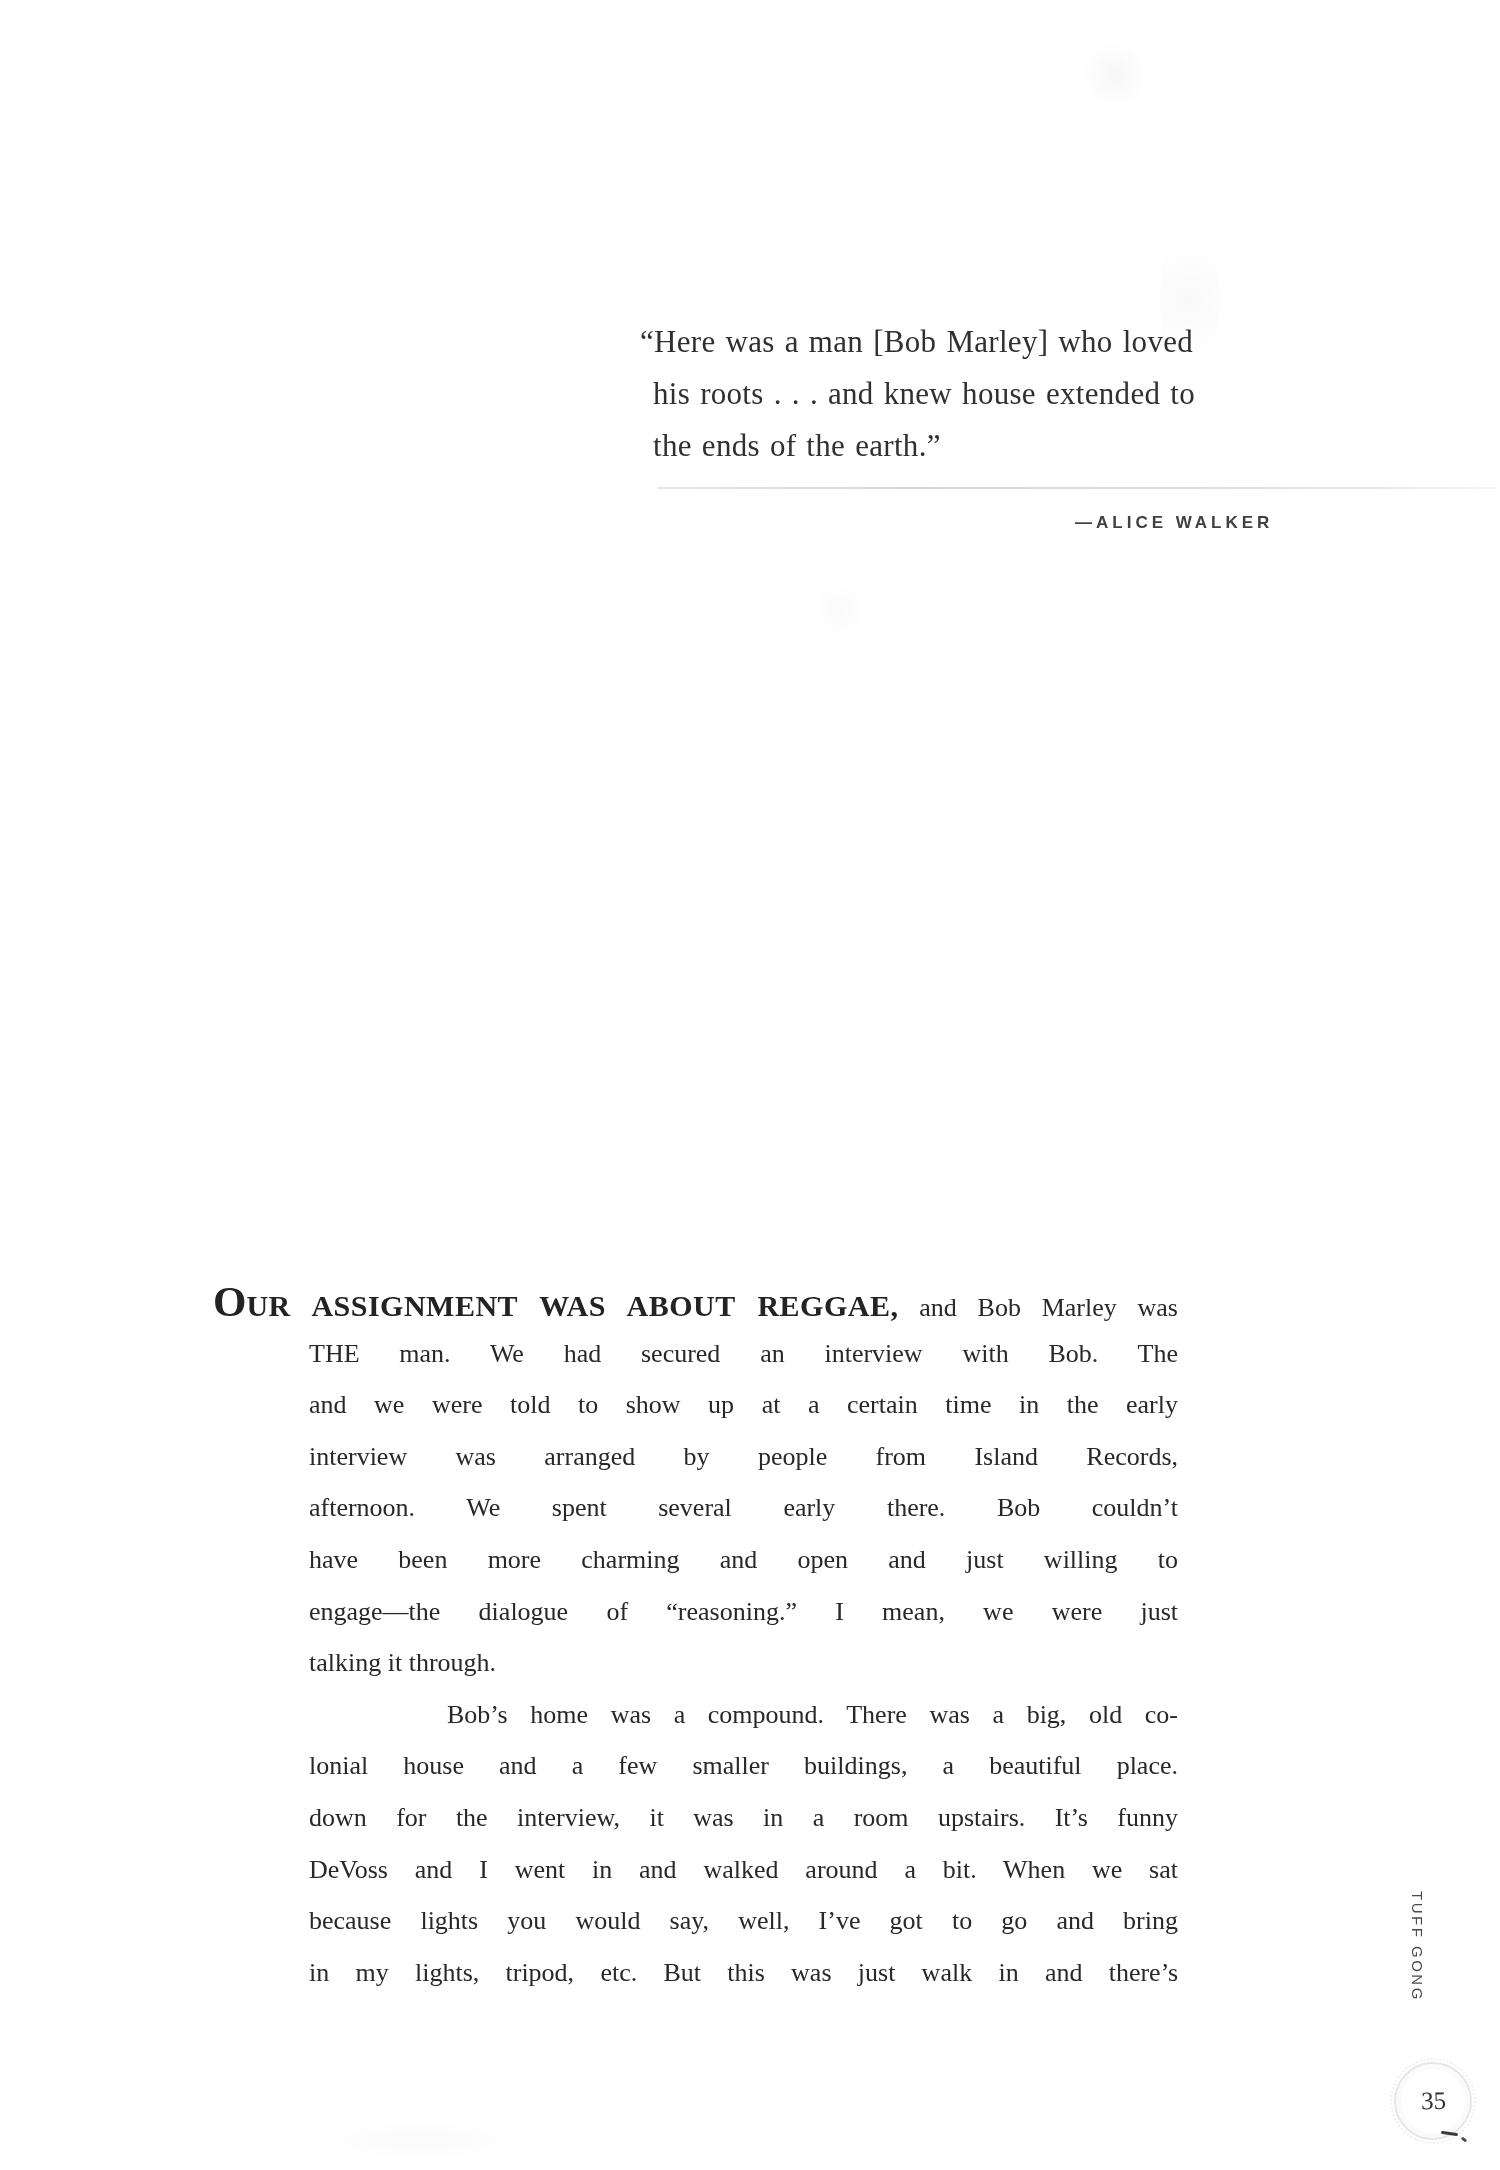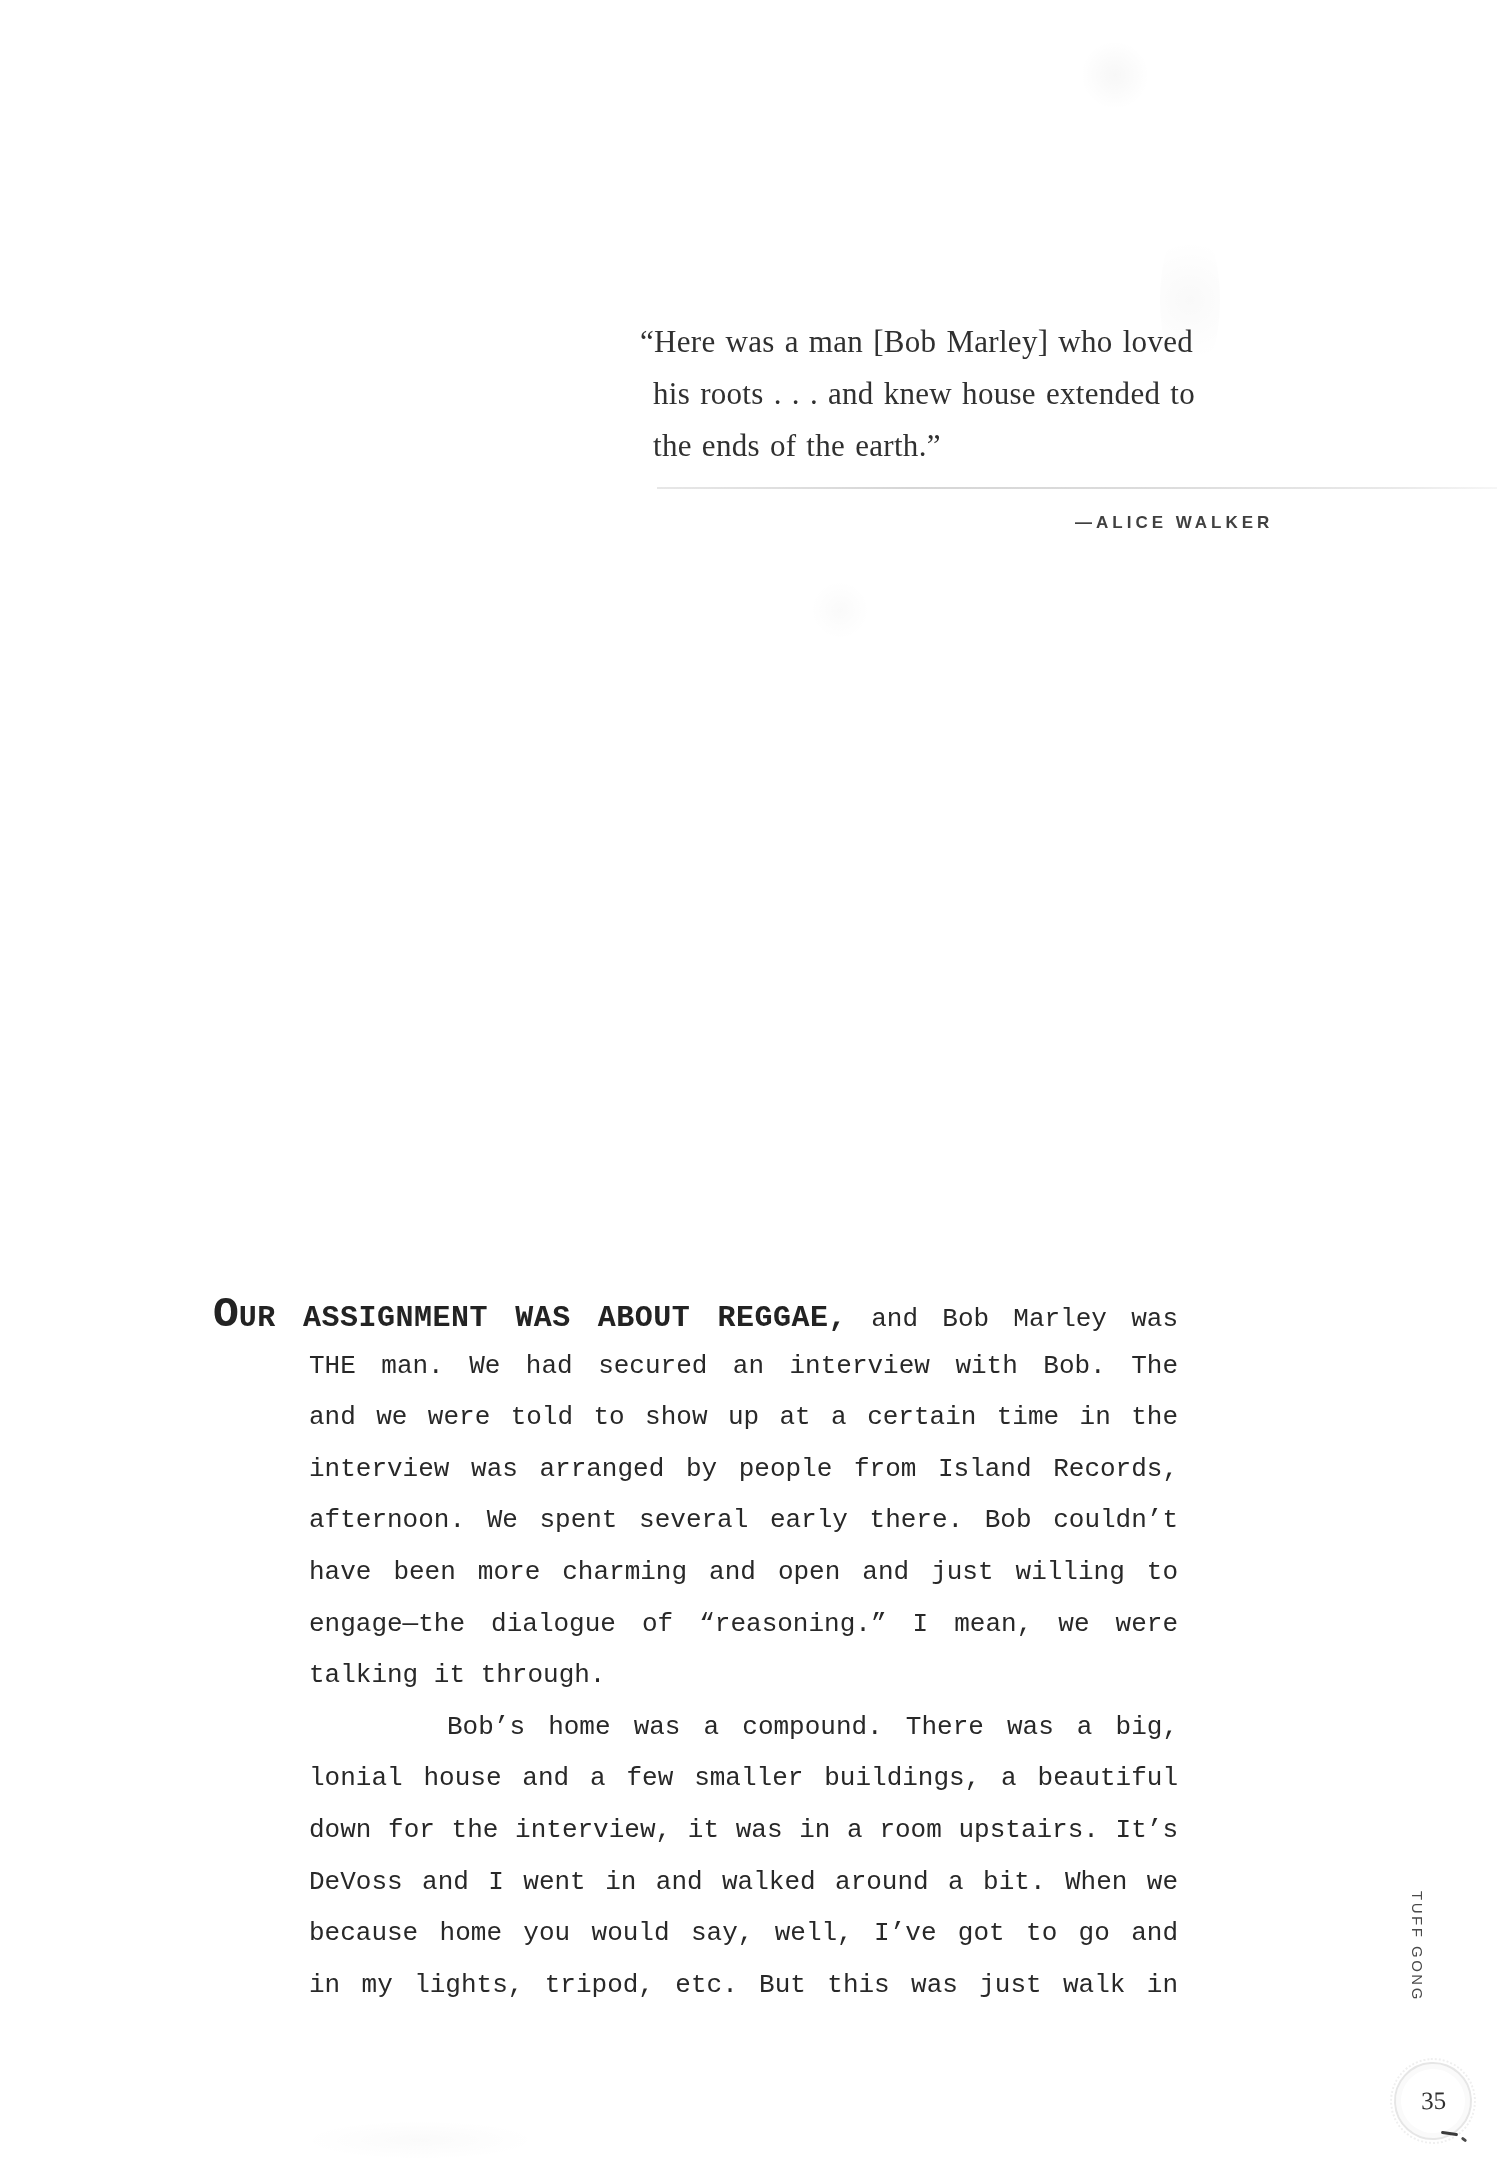--- a/index.html
+++ b/index.html
@@ -32,21 +32,21 @@
     position:absolute; left:1075px; top:513px;
     font-family:"Liberation Sans", sans-serif;
     font-weight:bold; font-size:17px;
     letter-spacing:4px; color:#404040;
     white-space:nowrap;
   }
 
   
   .body-block {
     position:absolute; left:213px; top:1283px; width:965px;
-    font-size:26px; line-height:63px; color:#282828;font-family:Liberation Mono, monospace;
+    font-size:26px; line-height:37px; color:#282828;
   }
   .bline { height:51.6px; overflow:hidden; margin-left:96px; }
   .bline.flush { margin-left:0; }
   .bline.indent { margin-left:234px; }
   .bline.just { text-align:justify; }
   .bline.just::after { content:""; display:inline-block; width:100%; height:0; }
 
   .head-initial { font-size:43px; font-weight:bold; color:#232323; }
   .head-caps   { font-size:30px; font-weight:bold; letter-spacing:.5px; color:#232323; }
   .head-rest   { font-size:26px; }
@@ -116,21 +116,21 @@
         <div class="bline just">and we were told to show up at a certain time in the early</div>
         <div class="bline just">interview was arranged by people from Island Records,</div>
         <div class="bline just">afternoon. We spent several early there. Bob couldn’t</div>
         <div class="bline just">have been more charming and open and just willing to</div>
         <div class="bline just">engage—the dialogue of “reasoning.” I mean, we were just</div>
         <div class="bline">talking it through.</div>
         <div class="bline indent just">Bob’s home was a compound. There was a big, old co-</div>
         <div class="bline just">lonial house and a few smaller buildings, a beautiful place.</div>
         <div class="bline just">down for the interview, it was in a room upstairs. It’s funny</div>
         <div class="bline just">DeVoss and I went in and walked around a bit. When we sat</div>
-        <div class="bline just">because home you would say, well, I’ve got to go and bring</div>
+        <div class="bline just">because lights you would say, well, I’ve got to go and bring</div>
         <div class="bline just">in my lights, tripod, etc. But this was just walk in and there’s</div>
       </div>
   </div>
 
   <div class="edge-label">TUFF GONG</div>
 
   <div class="page-stamp">
     <span class="page-number">35</span>
   </div>
 

